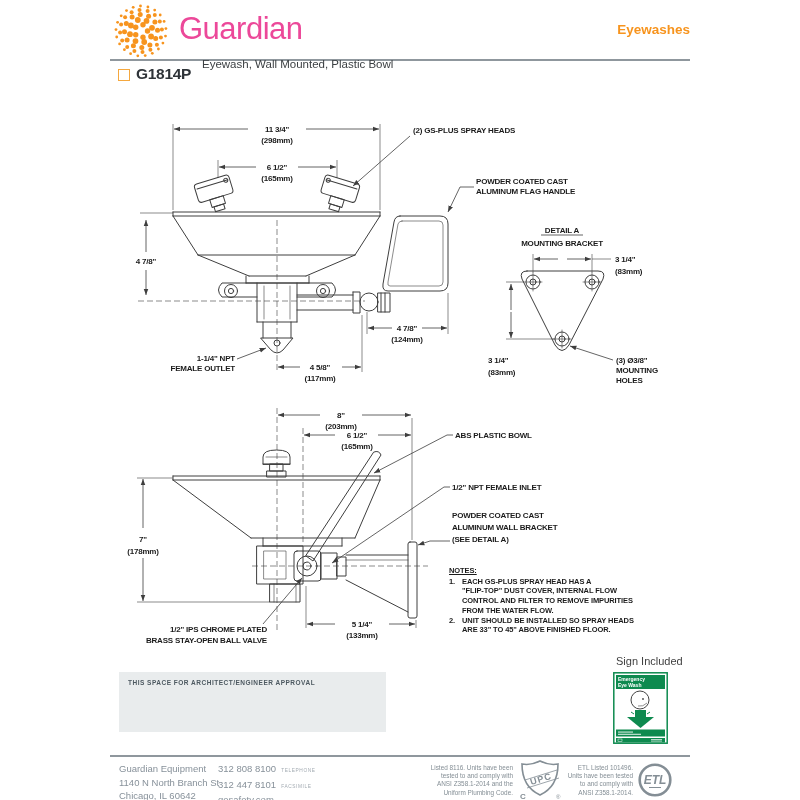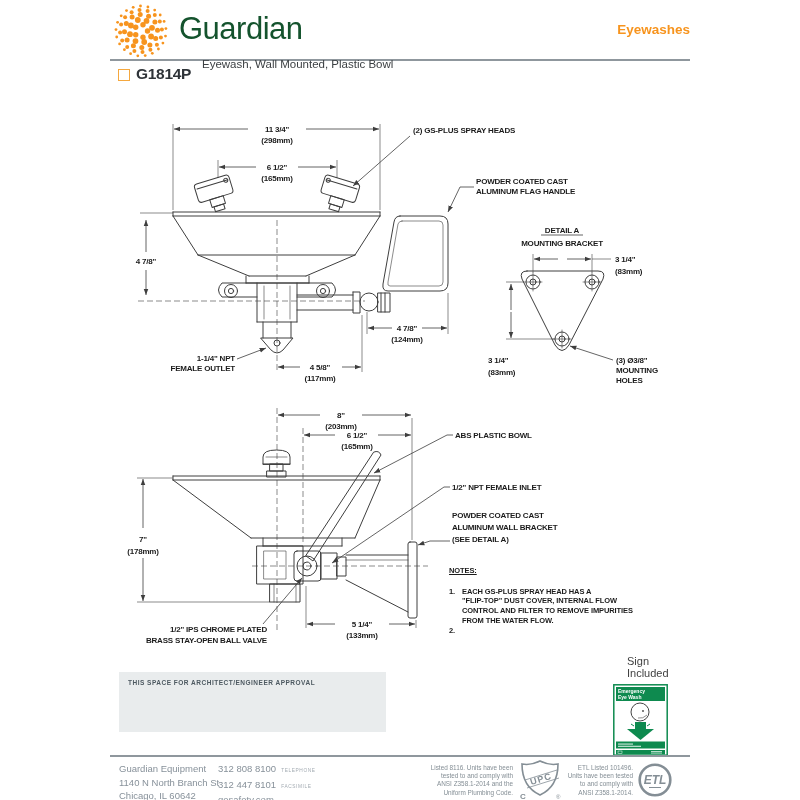--- a/index.html
+++ b/index.html
@@ -1,42 +1,42 @@
 <!DOCTYPE html>
 <html><head>
 <meta charset="utf-8">
 <style>
   html,body{margin:0;padding:0}
   body{width:800px;height:800px;background:#fff;position:relative;overflow:hidden;
        font-family:"Liberation Sans",sans-serif;color:#1c1c1c}
   .abs{position:absolute}
   
-  .brand{left:179px;top:11px;font-size:31px;font-weight:400;color:#14532d;letter-spacing:-.5px}
+  .brand{left:179px;top:11px;font-size:31px;font-weight:400;color:#ec4899;letter-spacing:-.5px}
   .category{right:110px;top:22px;font-size:13.5px;font-weight:bold;color:#F7941E}
   .rule{left:110px;width:580px;height:2px;background:#8f979d}
   .rule-top{top:59px}.rule-bot{top:755px}
   .checkbox{left:118px;top:69px;width:10px;height:10px;border:1.5px solid #F5A83F;background:#fff}
   .model{left:136px;top:65px;font-size:15.5px;font-weight:bold;color:#2e3338;letter-spacing:-.3px}
   .prod-title{left:202px;top:58px;font-size:11.5px;color:#3c4043}
   
   svg.draw{position:absolute}
   .ln{fill:none;stroke:#3e3e3e;stroke-width:1;stroke-linejoin:round;stroke-linecap:round}
   .thin{fill:none;stroke:#3e3e3e;stroke-width:.6}
   .dim{fill:none;stroke:#3e3e3e;stroke-width:.8}
   .cl{fill:none;stroke:#3e3e3e;stroke-width:.6;stroke-dasharray:6 3}
   .t{font:bold 8px "Liberation Sans",sans-serif;fill:#1b1b1b;letter-spacing:-.2px}
   .tc{text-anchor:middle}.te{text-anchor:end}
   
   .notes{left:449px;top:566px;width:195px;font-size:7.5px;font-weight:bold;line-height:9.7px;color:#1b1b1b;letter-spacing:-.1px}
-  .notes .ttl{text-decoration:underline;margin-bottom:11px}
+  .notes .ttl{text-decoration:underline;margin-bottom:1px}
   .note-item{display:flex}
   .note-item .num{width:13px;flex:none}
   
   .sign-included{left:613px;top:655px;width:70px}
-  .sign-cap{font-size:11px;color:#3f3f3f;margin-left:14px}
+  .sign-cap{font-size:11px;color:#3f3f3f;margin-left:3px}
   
   .approval{left:119px;top:672px;width:267px;height:60px;background:#e9eced}
   .approval div{padding:7px 0 0 9px;font-size:6.5px;font-weight:bold;letter-spacing:.5px;color:#4d5961}
   
   .disclaimer{left:119px;top:733px;width:275px;font-size:7.6px;color:#303030;letter-spacing:-.1px;line-height:10.5px;white-space:nowrap}
   .disclaimer .row2{display:flex}
   .disclaimer .rev{margin-left:auto;font-size:7px;color:#4a4a4a}
   
   .f-company{left:119px;top:762px;font-size:9.5px;line-height:13.5px;color:#87919a}
   .f-contact{left:218px;top:762px;font-size:9.5px;line-height:13.5px;color:#87919a}
@@ -310,20 +310,24 @@
     <span class="num">1.</span>
     <div>
       <div>EACH GS-PLUS SPRAY HEAD HAS A</div>
       <div>"FLIP-TOP" DUST COVER, INTERNAL FLOW</div>
       <div>CONTROL AND FILTER TO REMOVE IMPURITIES</div>
       <div>FROM THE WATER FLOW.</div>
     </div>
   </div>
   <div class="note-item">
     <span class="num">2.</span>
+    <div>
+      <div>UNIT SHOULD BE INSTALLED SO SPRAY HEADS</div>
+      <div>ARE 33" TO 45" ABOVE FINISHED FLOOR.</div>
+    </div>
   </div>
 </div>
 
 <div class="abs sign-included">
   <div class="sign-cap">Sign Included</div>
   <svg style="margin-top:5px" width="55" height="72" viewBox="0 0 55 72">
     <rect x="0.8" y="0.8" width="53.4" height="70.4" fill="#fff" stroke="#0E8A4F" stroke-width="1.5"></rect>
     <rect x="3" y="3" width="49" height="14" fill="#0E8A4F"></rect>
     <text x="5" y="9" font-size="5" font-weight="bold" fill="#fff" font-family="Liberation Sans,sans-serif">Emergency</text>
     <text x="5" y="15" font-size="5" font-weight="bold" fill="#fff" font-family="Liberation Sans,sans-serif">Eye Wash</text>

